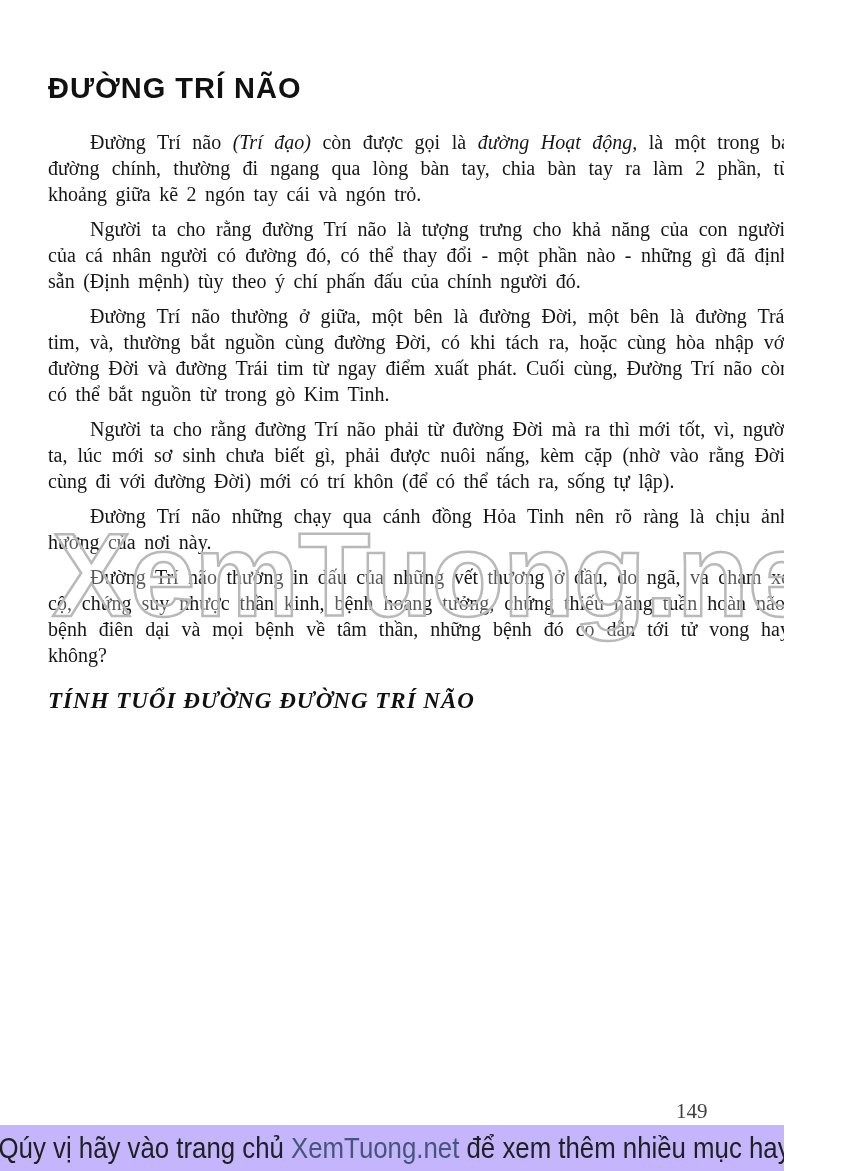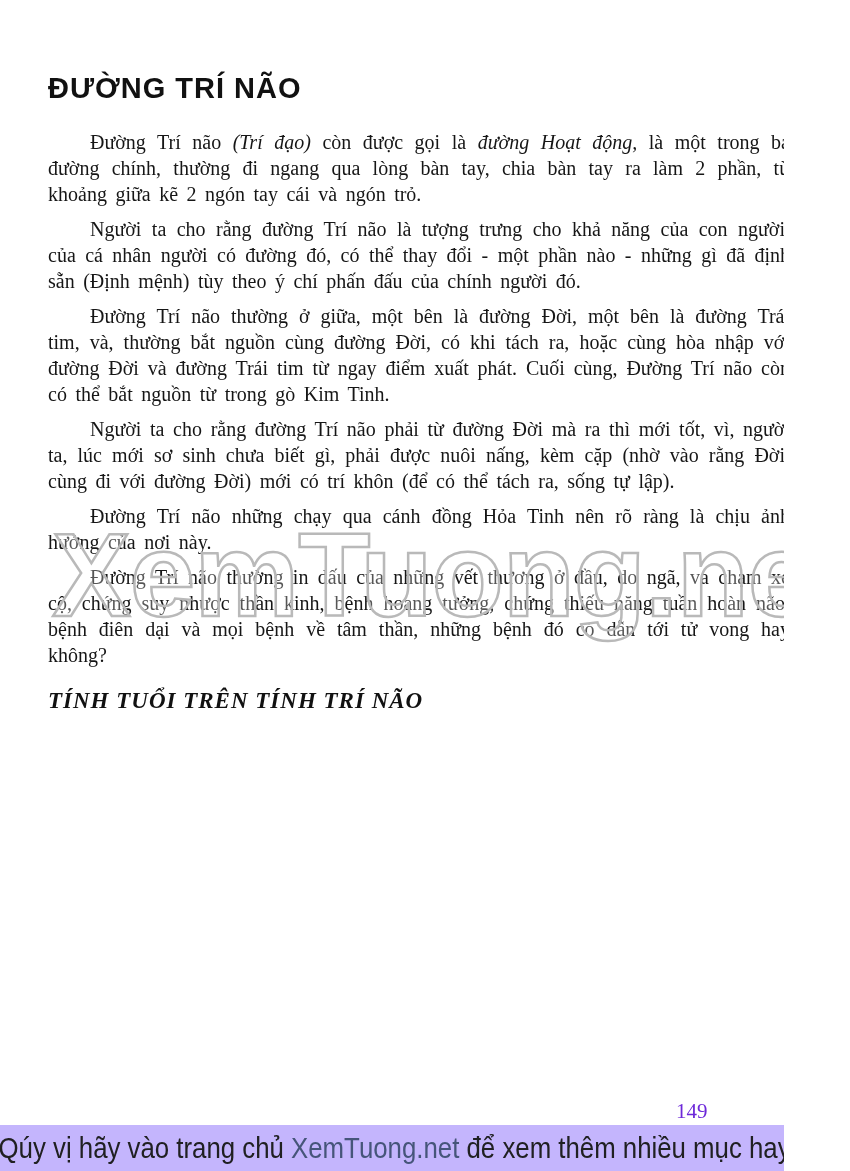--- a/index.html
+++ b/index.html
@@ -65,21 +65,21 @@
     letter-spacing: -1px;
     z-index: 5;
     pointer-events: none;
   }
   .page-number {
     position: absolute;
     left: 676px;
     top: 1099px;
     font-family: "Liberation Serif", serif;
     font-size: 21px;
-    color: #6d28d9;
+    color: #404040;
   }
   .footer {
     position: absolute;
     left: 0;
     bottom: 0;
     width: 850px;
     height: 46px;
     display: flex;
     align-items: center;
     justify-content: center;
@@ -111,21 +111,21 @@
 
     <div class="body-text">
         <p class="para"><span>Đường Trí não </span><span class="it">(Trí đạo)</span><span> còn được gọi là </span><span class="it">đường Hoạt động,</span><span> là một trong ba đường chính, thường đi ngang qua lòng bàn tay, chia bàn tay ra làm 2 phần, từ khoảng giữa kẽ 2 ngón tay cái và ngón trỏ.</span></p>
         <p class="para"><span>Người ta cho rằng đường Trí não là tượng trưng cho khả năng của con người, của cá nhân người có đường đó, có thể thay đổi - một phần nào - những gì đã định sẵn (Định mệnh) tùy theo ý chí phấn đấu của chính người đó.</span></p>
         <p class="para"><span>Đường Trí não thường ở giữa, một bên là đường Đời, một bên là đường Trái tim, và, thường bắt nguồn cùng đường Đời, có khi tách ra, hoặc cùng hòa nhập với đường Đời và đường Trái tim từ ngay điểm xuất phát. Cuối cùng, Đường Trí não còn có thể bắt nguồn từ trong gò Kim Tinh.</span></p>
         <p class="para"><span>Người ta cho rằng đường Trí não phải từ đường Đời mà ra thì mới tốt, vì, người ta, lúc mới sơ sinh chưa biết gì, phải được nuôi nấng, kèm cặp (nhờ vào rằng Đời, cùng đi với đường Đời) mới có trí khôn (để có thể tách ra, sống tự lập).</span></p>
         <p class="para"><span>Đường Trí não những chạy qua cánh đồng Hỏa Tinh nên rõ ràng là chịu ảnh hưởng của nơi này.</span></p>
         <p class="para"><span>Đường Trí não thường in dấu của những vết thương ở đầu, do ngã, va chạm xe cộ, chứng suy nhược thần kinh, bệnh hoang tưởng, chứng thiếu năng tuần hoàn não, bệnh điên dại và mọi bệnh về tâm thần, những bệnh đó có dẫn tới tử vong hay không?</span></p>
       </div>
 
-    <h2 class="subheading">TÍNH TUỔI TRÊN TÍNH TRÍ NÃO</h2>
+    <h2 class="subheading">TÍNH TUỔI ĐƯỜNG ĐƯỜNG TRÍ NÃO</h2>
 
   </div>
 
   <div class="watermark">XemTuong.net</div>
 
   <div class="page-number">149</div>
 
   <div class="footer">
     <span class="footer-inner"><span>Qúy vị hãy vào trang chủ </span><a class="footer-link">XemTuong.net</a><span> để xem thêm nhiều mục hay khác</span></span>
   </div>

